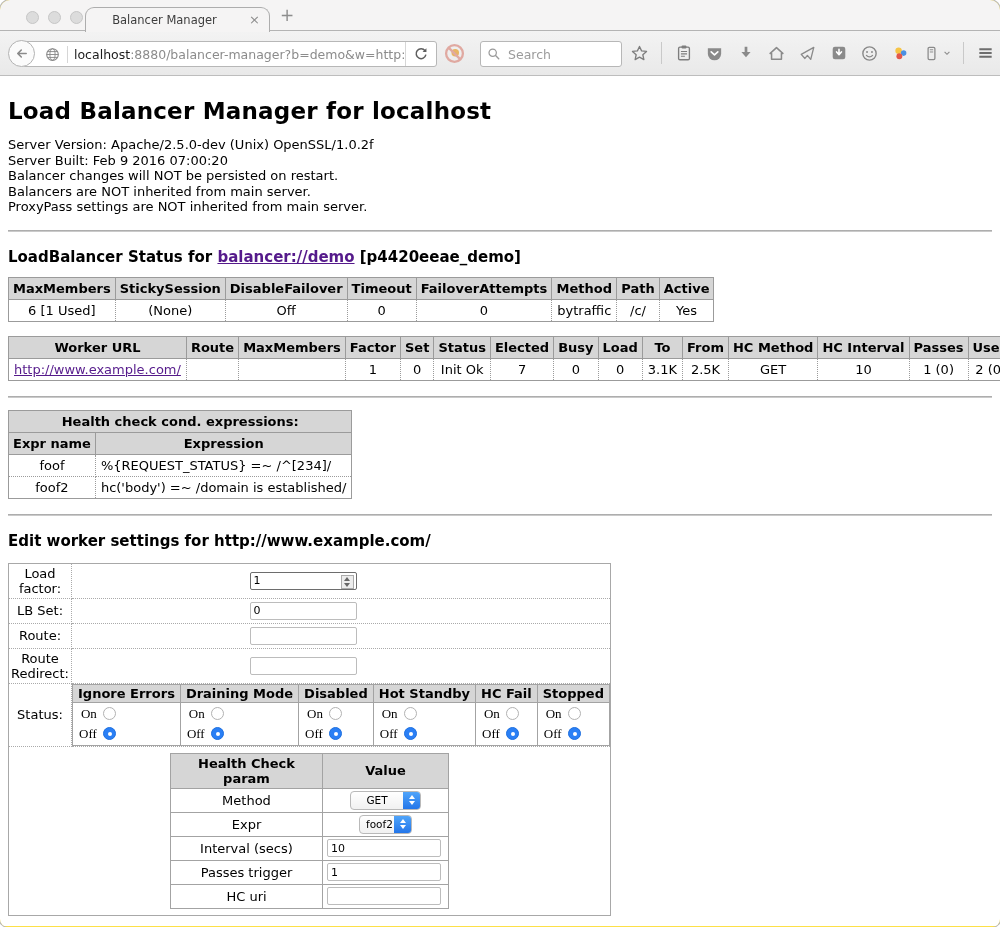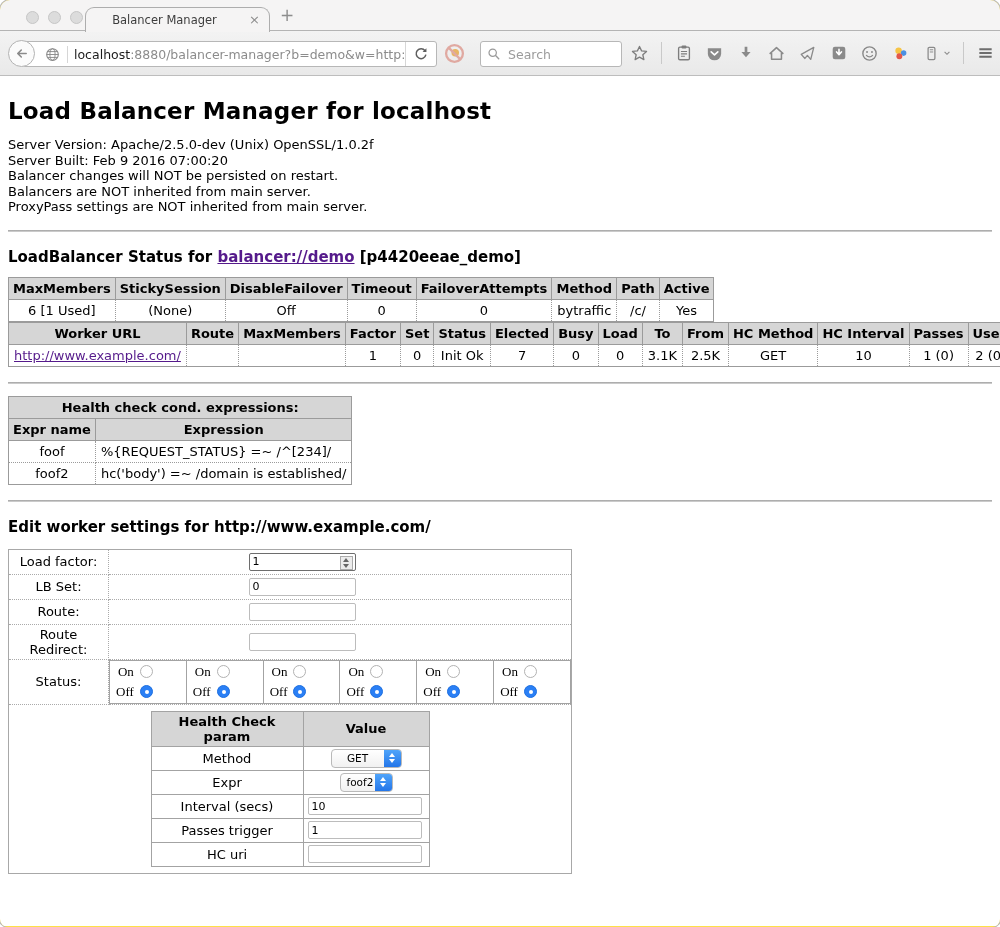--- a/index.html
+++ b/index.html
@@ -36,21 +36,21 @@
 
   
   .content{padding:4px 8px;height:850px;overflow:hidden;background:#fff;color:#000;}
   h1.pg-title{font-size:23px;margin:18px 0 13px 0;letter-spacing:0.2px;}
   .info-line{font-size:13px;line-height:15.5px;}
   hr.rule{border:none;height:2px;background:linear-gradient(#9f9f9f,#d8d8d8);margin:15px 0 12px 0;}
   h3.sec-head{font-size:15px;margin:16px 0 11px 0;}
   a.plink{color:#551a8b;text-decoration:underline;}
 
   table{border-collapse:collapse;font-size:13px;}
-  table.data{border:1px solid #9b9b9b;}
+  table.data{border:1px solid #9b9b9b;margin-bottom:14px;}
   table.data th{background:#d6d6d6;border:1px solid #9b9b9b;padding:3px 4px;font-weight:bold;text-align:center;white-space:nowrap;}
   table.data td{border:1px dotted #9b9b9b;padding:3px 5px;text-align:center;white-space:nowrap;}
   table.worker{width:984px;}
   table.worker td:first-child{text-align:right;}
   th.w-url{width:170px;}
   table.hcexpr td.expr-val{text-align:left;}
 
   
   table.form-table{width:564px;border:1px solid #a8a8a8;margin-top:13px;}
   table.form-table > tbody > tr > td{border:1px dotted #aaaaaa;padding:2px;font-size:13px;height:25px;margin-left:39px;}
@@ -360,20 +360,28 @@
       </tr>
       <tr>
         <td class="flabel">Route Redirect:</td>
         <td class="fval"><input class="txt" value="" style=""></td>
       </tr>
       <tr>
         <td class="flabel">Status:</td>
         <td class="status-cell">
           <table class="status-table">
             <tbody>
+                  <tr>
+              <th>Ignore Errors</th>
+              <th>Draining Mode</th>
+              <th>Disabled</th>
+              <th>Hot Standby</th>
+              <th>HC Fail</th>
+              <th>Stopped</th>
+            </tr>
             <tr>
               <td><span class="opt">
                         <span>On</span>
                         <span class="radio" data-checked="false"></span>
                         <span>Off</span>
                         <span class="radio" data-checked="true"></span>
                       </span></td>
               <td><span class="opt">
                         <span>On</span>
                         <span class="radio" data-checked="false"></span>

